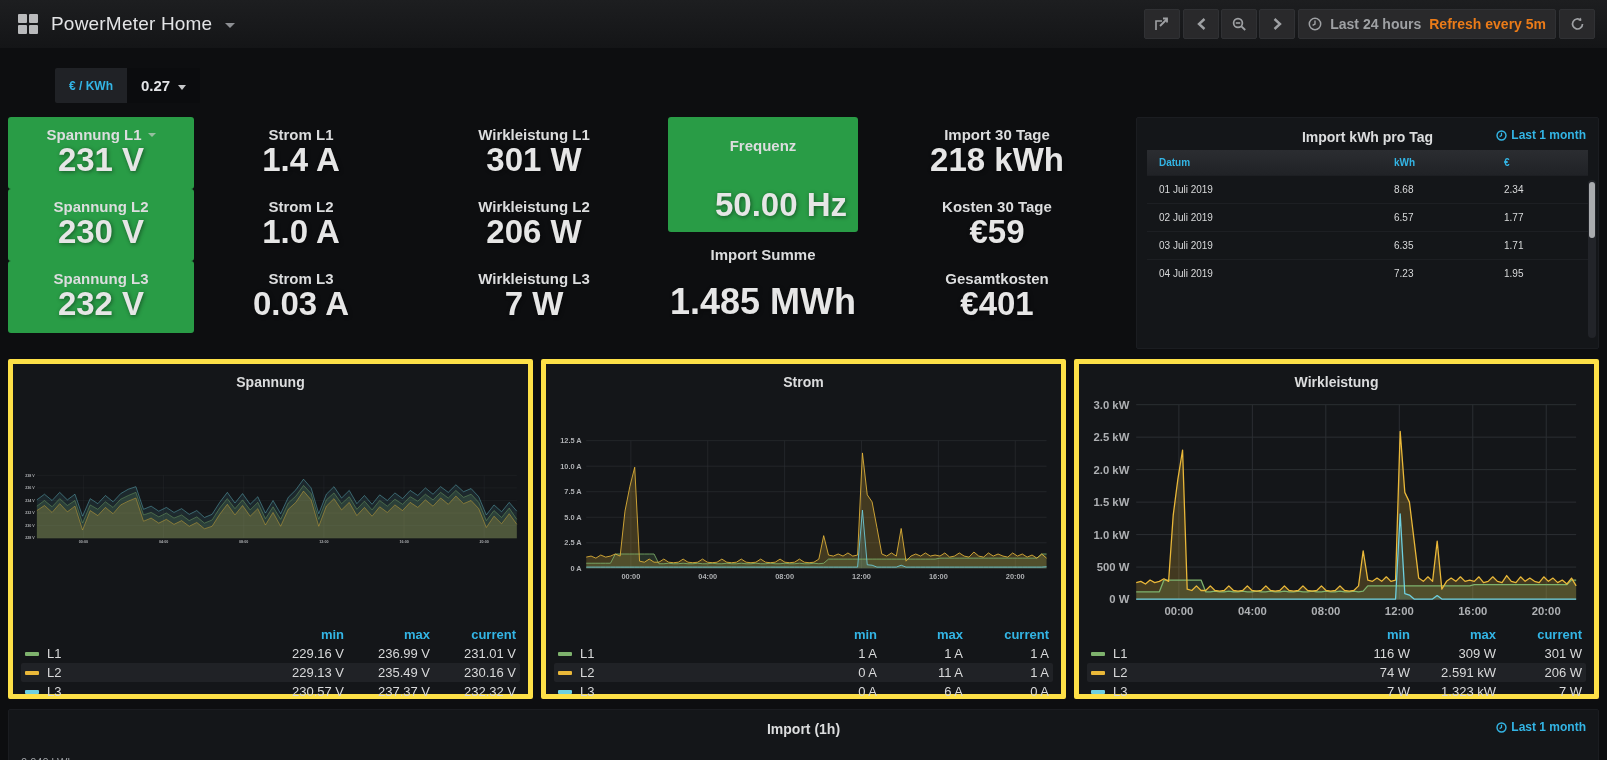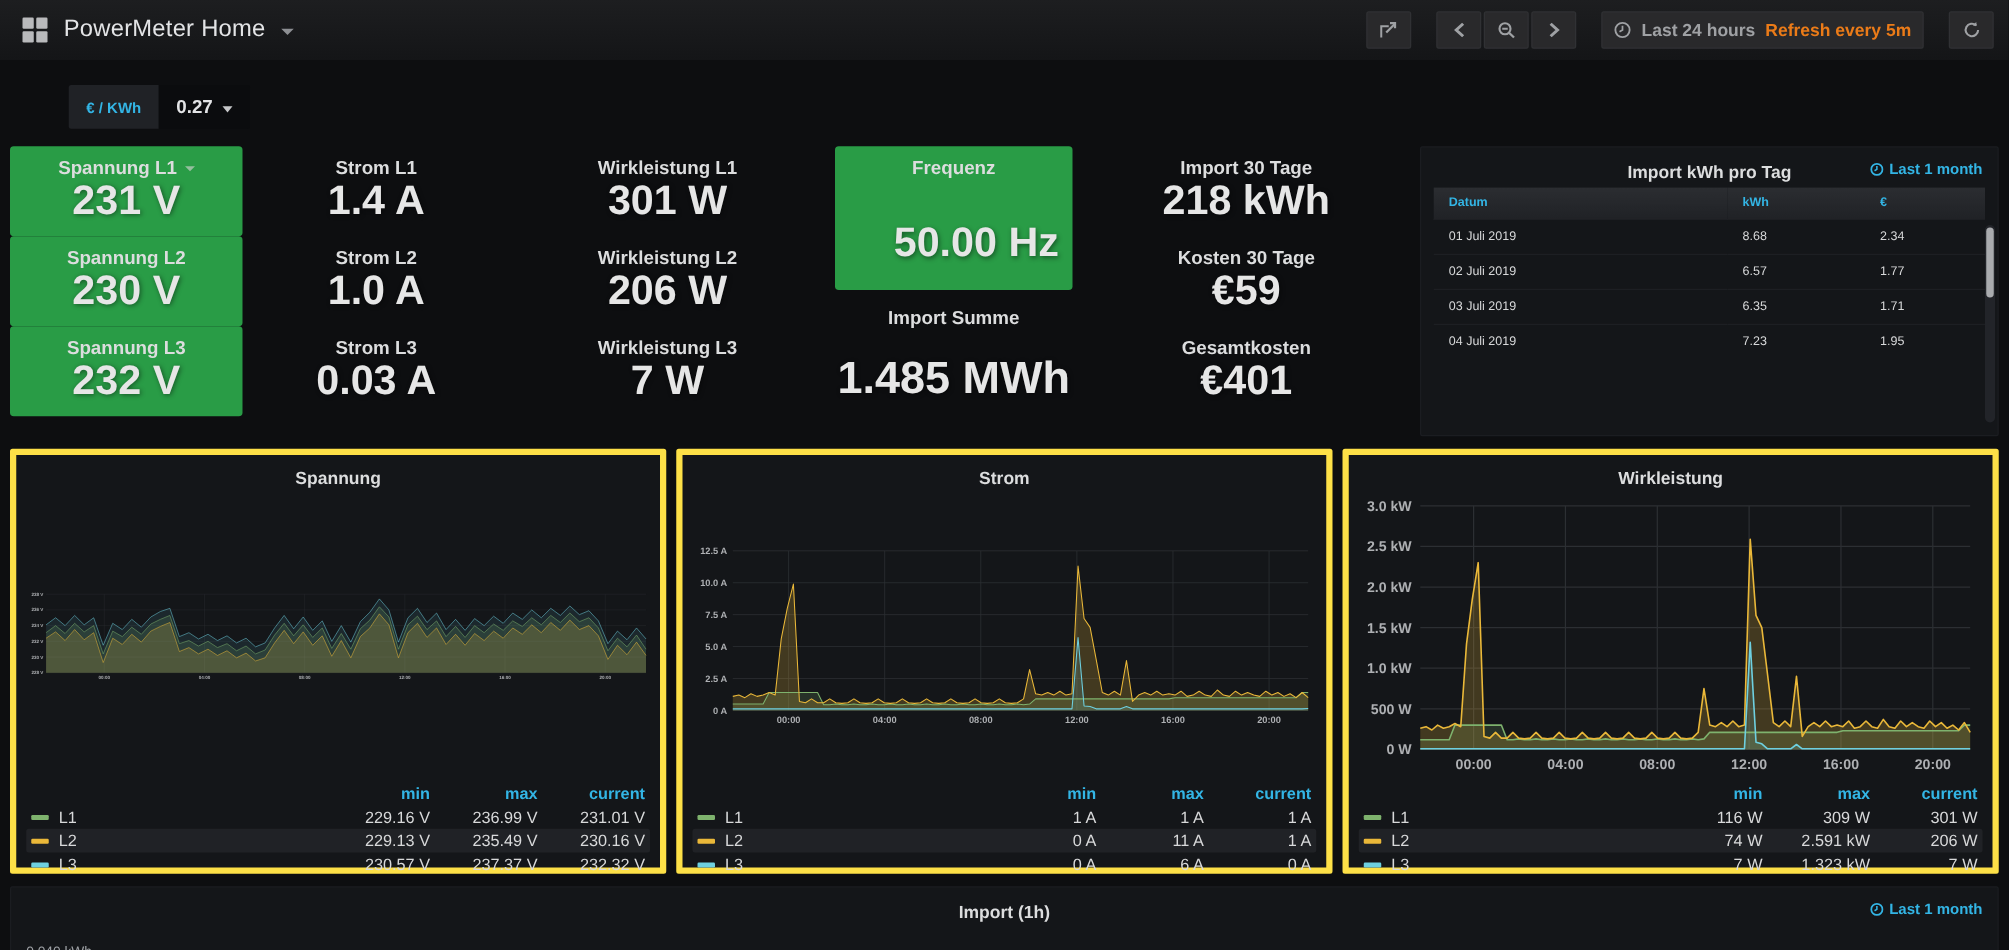--- a/index.html
+++ b/index.html
@@ -13,21 +13,21 @@
   .navbar {
     height:48px; display:flex; align-items:center; justify-content:space-between;
     background:linear-gradient(#1d1e20,#141517);
     padding:0 12px 0 18px;
   }
   .nav-left { display:flex; align-items:center; gap:13px; }
   .grid-icon { display:grid; grid-template-columns:9px 9px; grid-template-rows:9px 9px; gap:2px; }
   .grid-icon span { background:#b9babc; border-radius:1px; }
   .dash-title { font-size:19px; font-weight:400; color:#e3e4e6; letter-spacing:.2px; }
   .caret-down { width:0; height:0; border-left:5px solid transparent; border-right:5px solid transparent; border-top:5px solid #8d8f93; margin-top:3px; }
-  .nav-right { display:flex; align-items:flex-end; gap:20px; }
+  .nav-right { display:flex; align-items:flex-end; gap:3px; }
   .nav-btn {
     background:#29292b; border:1px solid #303134; border-radius:2px;
     height:30px; min-width:36px; display:flex; align-items:center; justify-content:center;
     color:#9fa1a4; cursor:pointer; padding:0 9px;
   }
   .nav-btn svg { display:block; }
   .btn-group { display:flex; gap:2px; }
   .time-btn { gap:8px; font-size:14px; font-weight:700; color:#9fa1a4; }
   .refresh-text { font-weight:700; }
   
@@ -49,21 +49,21 @@
   .col-wirk { width:252px; }
   .col-freq { width:190px; }
   .col-right { width:262px; }
   .green-panel {
     height:72px; border-radius:3px; display:flex; flex-direction:column; align-items:center;
     padding-top:9px; cursor:pointer;
   }
   .stat-title { font-size:15px; font-weight:700; color:#dcddde; display:flex; align-items:center; gap:6px; }
   .stat-value { font-size:33px; font-weight:700; color:#e6e6e6; line-height:1.05; text-shadow:1px 1px 4px rgba(0,0,0,.45); }
   .text-stat { height:72px; display:flex; flex-direction:column; align-items:center; padding-top:9px; }
-  .freq-panel { height:115px; border-radius:3px; display:flex; flex-direction:column; align-items:center; padding-top:9px; cursor:pointer; }
+  .freq-panel { height:115px; border-radius:3px; display:flex; flex-direction:column; align-items:center; padding-top:20px; cursor:pointer; }
   .freq-panel .stat-value { margin-top:34px;margin-left:36px; }
   .import-summe { display:flex; flex-direction:column; align-items:center; padding-top:14px; }
   .import-summe .stat-value { margin-top:20px; font-size:36px; }
   .small-caret { width:0; height:0; border-left:4px solid transparent; border-right:4px solid transparent; border-top:4px solid #b9cbbd; opacity:.75; }
   
   .table-panel { flex:1; background:#141619; border:1px solid #1b1d21; border-radius:2px; position:relative; padding:6px 10px 0 10px; }
   .panel-header { position:relative; height:26px; display:flex; align-items:center; justify-content:center; }
   .panel-title { font-size:14px; font-weight:700; color:#dcddde; cursor:pointer; }
   .time-link { position:absolute; right:2px; top:4px; font-size:12px; font-weight:700; display:flex; gap:4px; align-items:center; cursor:pointer; }
   .dtable { width:100%; border-collapse:collapse; font-size:10px; }

